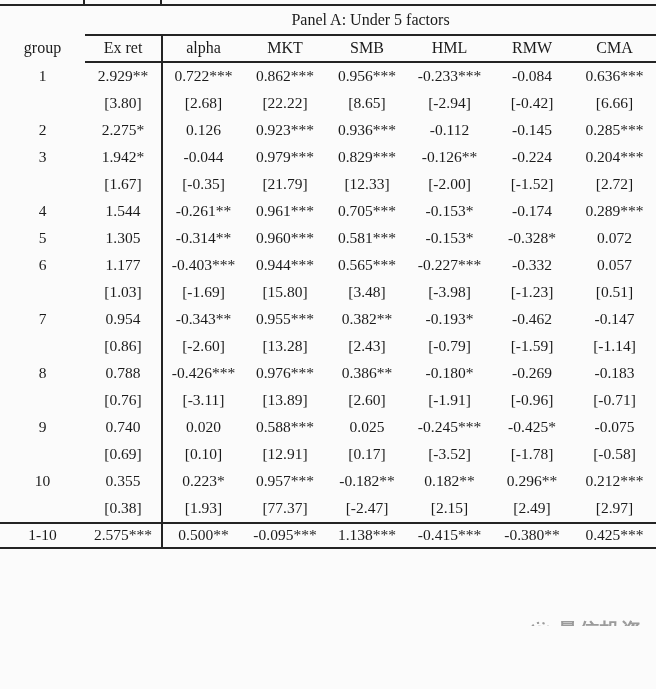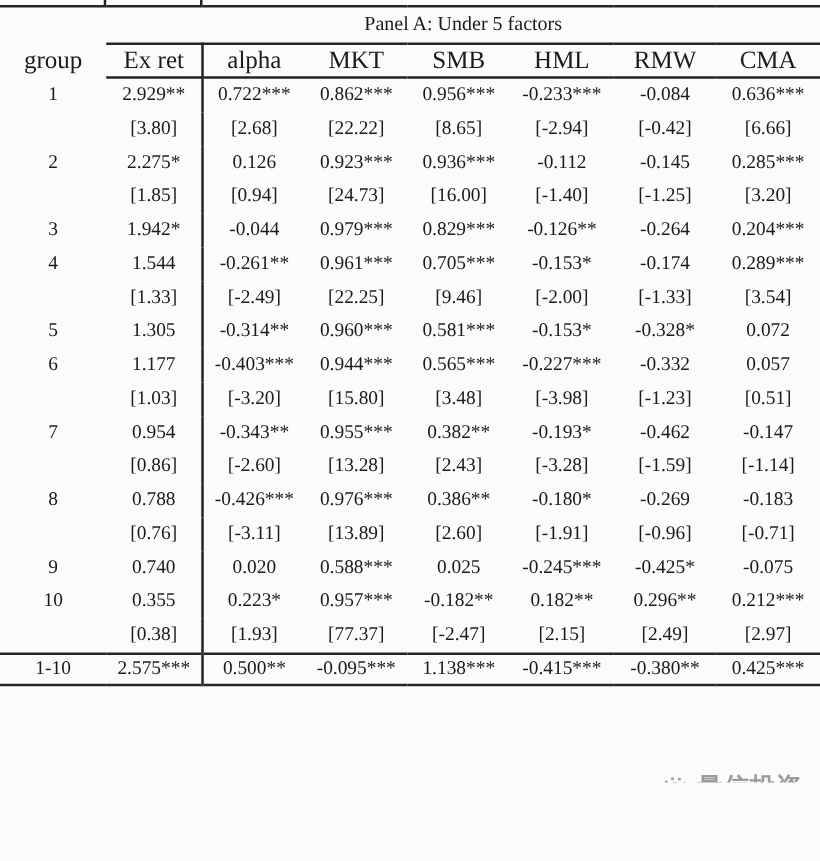--- a/index.html
+++ b/index.html
@@ -40,23 +40,23 @@
     overflow: hidden;
   }
   .panel-row td { height: 28px; }
   .panel-cell {
     border-bottom: 2px solid var(--rule, #242424);
     font-size: 16px;
   }
   .hdr-row td { height: 25px; }
   .hdr {
     border-bottom: 2px solid var(--rule, #242424);
-    font-size: 20px;
-  }
-  .hdr-group { border-bottom: none; font-size: 20px; margin-left: 22px; }
+    font-size: 16px;
+  }
+  .hdr-group { border-bottom: none; font-size: 16px; margin-left: 22px; }
   .data-row td { height: 27px; }
   tr.tight td { height: 23px; }
   tr.sep > td { border-top: 2px solid var(--rule, #242424); }
   .vline { border-right: 2px solid var(--rule, #242424); }
 
   .watermark {
     position: absolute;
     left: 527px; top: 620px;
     display: flex; align-items: flex-start; gap: 5px;
     color: var(--watermark, #9b9b9b);
@@ -127,60 +127,50 @@
           <td>2</td>
           <td class="vline">2.275*</td>
           <td>0.126</td>
           <td>0.923***</td>
           <td>0.936***</td>
           <td>-0.112</td>
           <td>-0.145</td>
           <td>0.285***</td>
         </tr>
         <tr class="data-row">
-          <td></td>
-          <td class="vline">[1.85]</td>
-          <td>[0.94]</td>
-          <td>[24.73]</td>
-          <td>[16.00]</td>
-          <td>[-1.40]</td>
-          <td>[-1.25]</td>
-          <td>[3.20]</td>
-        </tr>
-        <tr class="data-row">
           <td>3</td>
           <td class="vline">1.942*</td>
           <td>-0.044</td>
           <td>0.979***</td>
           <td>0.829***</td>
           <td>-0.126**</td>
-          <td>-0.264</td>
+          <td>-0.224</td>
           <td>0.204***</td>
+        </tr>
+        <tr class="data-row">
+          <td></td>
+          <td class="vline">[1.67]</td>
+          <td>[-0.35]</td>
+          <td>[21.79]</td>
+          <td>[12.33]</td>
+          <td>[-2.00]</td>
+          <td>[-1.52]</td>
+          <td>[2.72]</td>
         </tr>
         <tr class="data-row">
           <td>4</td>
           <td class="vline">1.544</td>
           <td>-0.261**</td>
           <td>0.961***</td>
           <td>0.705***</td>
           <td>-0.153*</td>
           <td>-0.174</td>
           <td>0.289***</td>
         </tr>
         <tr class="data-row">
-          <td></td>
-          <td class="vline">[1.33]</td>
-          <td>[-2.49]</td>
-          <td>[22.25]</td>
-          <td>[9.46]</td>
-          <td>[-2.00]</td>
-          <td>[-1.33]</td>
-          <td>[3.54]</td>
-        </tr>
-        <tr class="data-row">
           <td>5</td>
           <td class="vline">1.305</td>
           <td>-0.314**</td>
           <td>0.960***</td>
           <td>0.581***</td>
           <td>-0.153*</td>
           <td>-0.328*</td>
           <td>0.072</td>
         </tr>
         <tr class="data-row">
@@ -189,21 +179,21 @@
           <td>-0.403***</td>
           <td>0.944***</td>
           <td>0.565***</td>
           <td>-0.227***</td>
           <td>-0.332</td>
           <td>0.057</td>
         </tr>
         <tr class="data-row">
           <td></td>
           <td class="vline">[1.03]</td>
-          <td>[-3.20]</td>
+          <td>[-1.69]</td>
           <td>[15.80]</td>
           <td>[3.48]</td>
           <td>[-3.98]</td>
           <td>[-1.23]</td>
           <td>[0.51]</td>
         </tr>
         <tr class="data-row">
           <td>7</td>
           <td class="vline">0.954</td>
           <td>-0.343**</td>
@@ -212,21 +202,21 @@
           <td>-0.193*</td>
           <td>-0.462</td>
           <td>-0.147</td>
         </tr>
         <tr class="data-row">
           <td></td>
           <td class="vline">[0.86]</td>
           <td>[-2.60]</td>
           <td>[13.28]</td>
           <td>[2.43]</td>
-          <td>[-3.28]</td>
+          <td>[-0.79]</td>
           <td>[-1.59]</td>
           <td>[-1.14]</td>
         </tr>
         <tr class="data-row">
           <td>8</td>
           <td class="vline">0.788</td>
           <td>-0.426***</td>
           <td>0.976***</td>
           <td>0.386**</td>
           <td>-0.180*</td>
@@ -245,20 +235,30 @@
         </tr>
         <tr class="data-row">
           <td>9</td>
           <td class="vline">0.740</td>
           <td>0.020</td>
           <td>0.588***</td>
           <td>0.025</td>
           <td>-0.245***</td>
           <td>-0.425*</td>
           <td>-0.075</td>
+        </tr>
+        <tr class="data-row">
+          <td></td>
+          <td class="vline">[0.69]</td>
+          <td>[0.10]</td>
+          <td>[12.91]</td>
+          <td>[0.17]</td>
+          <td>[-3.52]</td>
+          <td>[-1.78]</td>
+          <td>[-0.58]</td>
         </tr>
         <tr class="data-row">
           <td>10</td>
           <td class="vline">0.355</td>
           <td>0.223*</td>
           <td>0.957***</td>
           <td>-0.182**</td>
           <td>0.182**</td>
           <td>0.296**</td>
           <td>0.212***</td>

